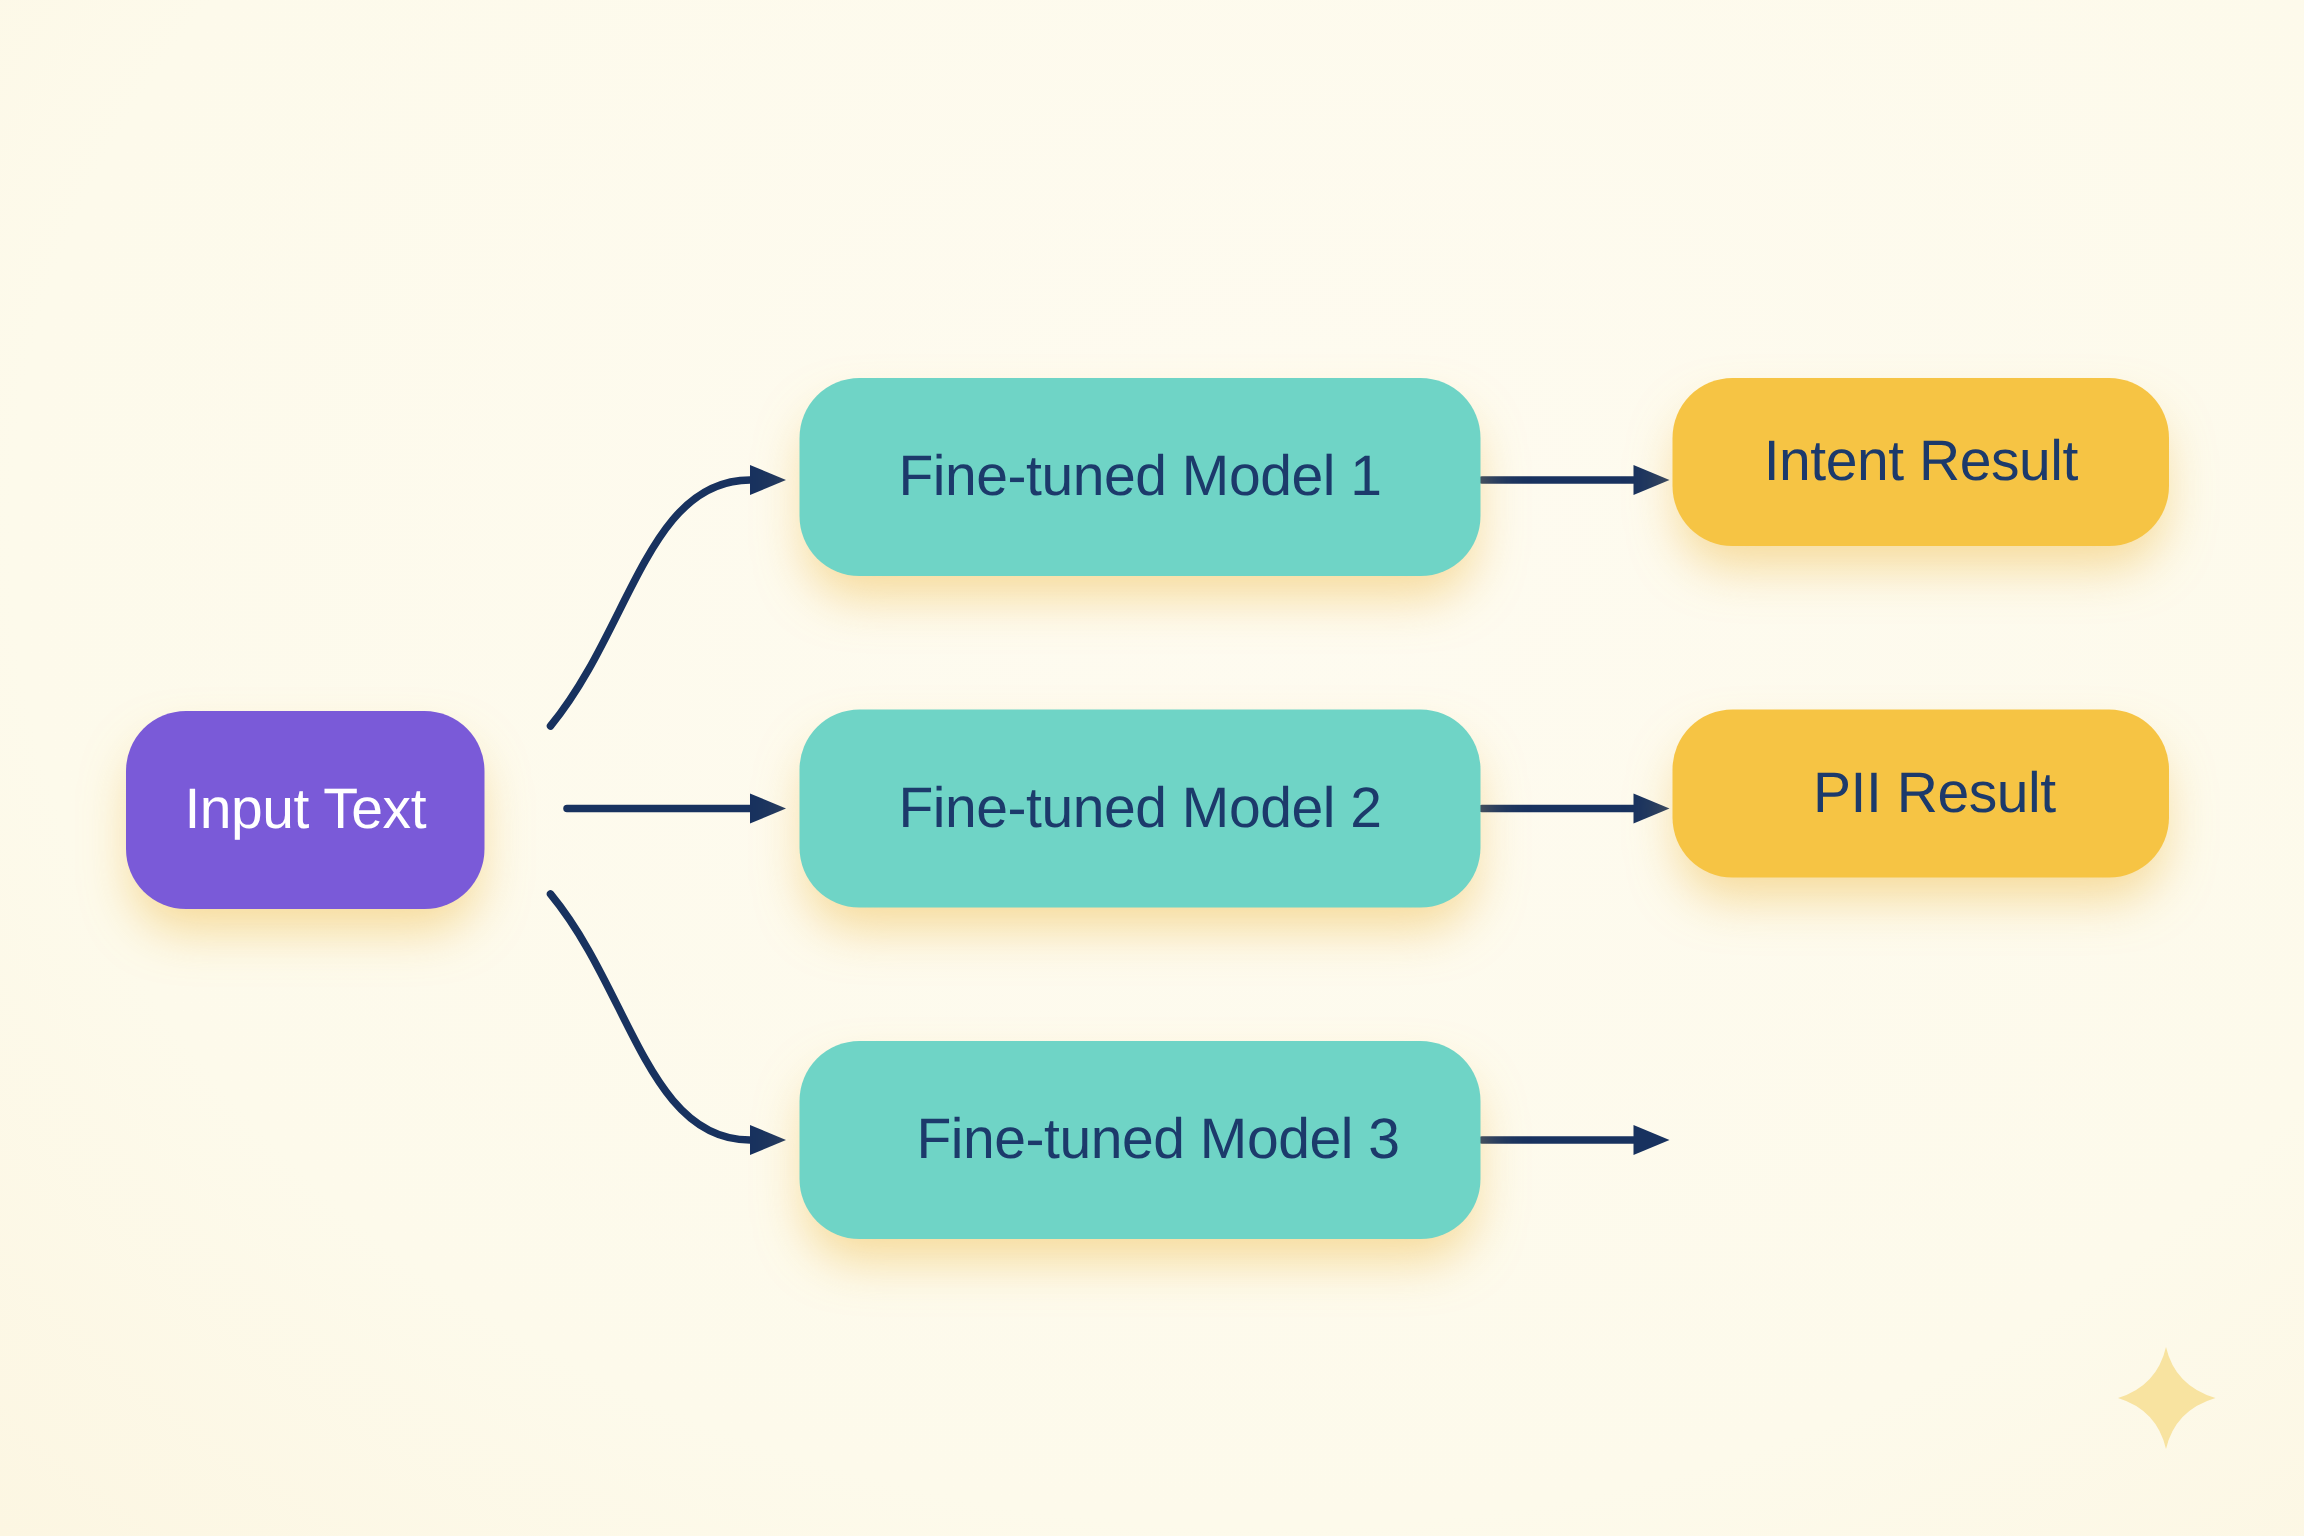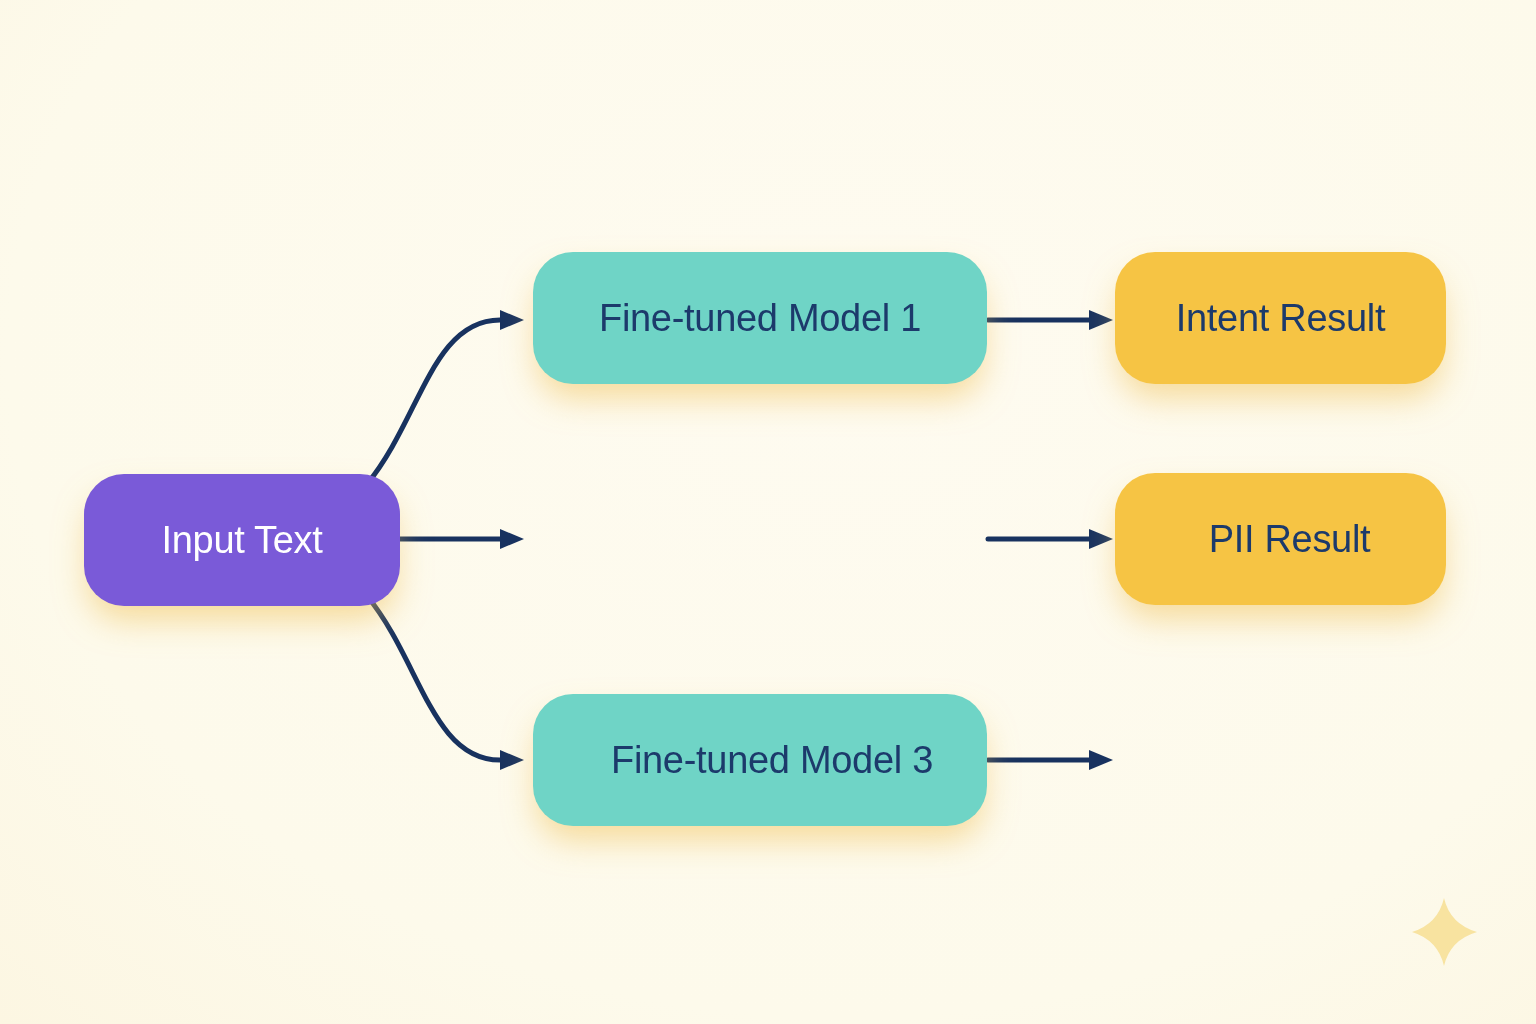--- a/index.html
+++ b/index.html
@@ -37,29 +37,29 @@
     justify-content: center;
     border-radius: 40px;
     font-weight: normal;
     font-size: 38px;
     letter-spacing: -0.3px;
     color: var(--navy-text);
     box-shadow: 0 18px 32px -4px var(--glow);
   }
   .node-input {
     left: 84px; top: 474px;
-    width: 316px; height: 132px;
+    width: 239px; height: 132px;
     background: var(--purple);
     color: var(--white-text);
   }
   .node-model { background: var(--teal); left: 533px; width: 454px; height: 132px; }
   .node-model-1 { top: 252px; }
   .node-model-2 { top: 473px; }
   .node-model-3 { top: 694px; padding-left: 24px; }
-  .node-result { background: var(--yellow); left: 1115px; width: 331px; height: 132px; }
+  .node-result { background: var(--yellow); left: 1115px; width: 331px; height: 112px; }
   .node-result-1 { top: 252px; }
   .node-result-2 { top: 473px; padding-left: 18px; }
   .node-result-3 { top: 694px; }
   .edge-path {
     fill: none;
     stroke: var(--navy-arrow);
     stroke-width: 5px;
     stroke-linecap: round;
   }
   .edge-head { fill: var(--navy-arrow); }
@@ -105,20 +105,23 @@
     <path class="sparkle-shape" d="M 1444 898 Q 1450 924 1477 932 Q 1450 940 1444 966 Q 1438 940 1412 932 Q 1438 924 1444 898 Z"></path>
   </svg>
 
   <div class="node node-input">
     <span>Input Text</span>
   </div>
 
   <div class="node node-model node-model-1">
     <span>Fine-tuned Model 1</span>
   </div>
+  <div class="node node-model node-model-2">
+    <span>Fine-tuned Model 2</span>
+  </div>
   <div class="node node-model node-model-3">
     <span>Fine-tuned Model 3</span>
   </div>
 
   <div class="node node-result node-result-1">
     <span>Intent Result</span>
   </div>
   <div class="node node-result node-result-2">
     <span>PII Result</span>
   </div>

